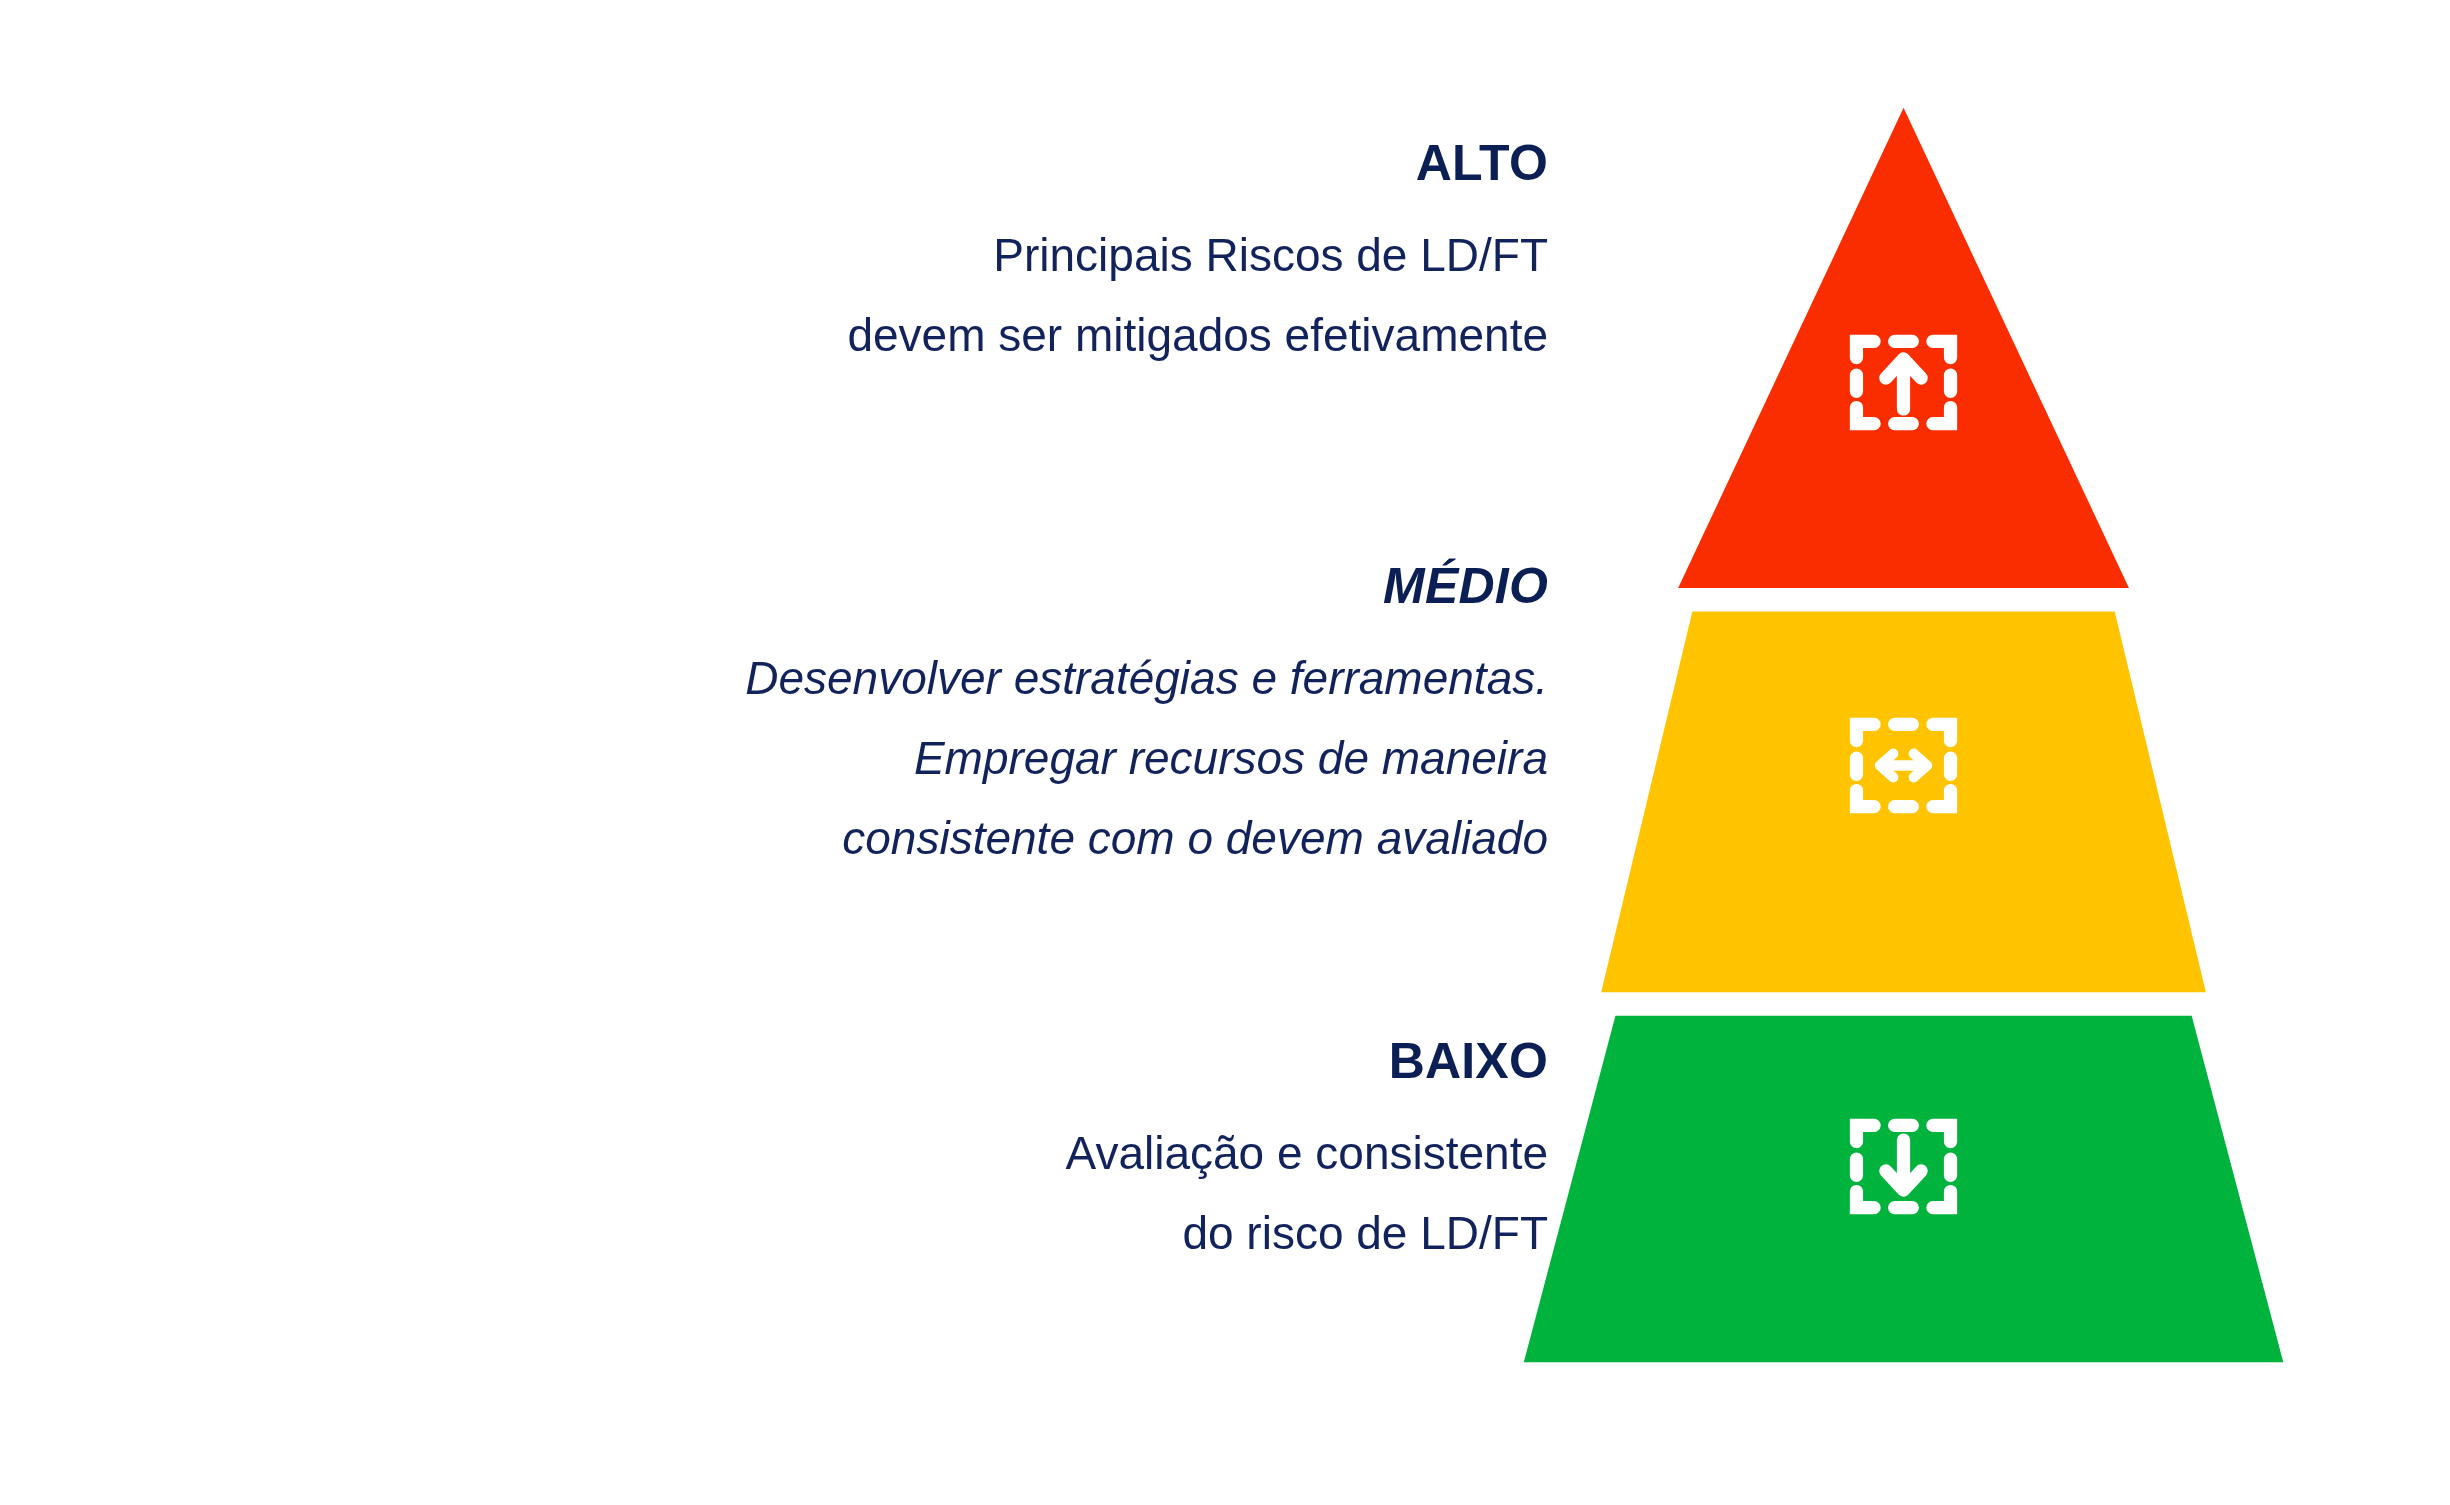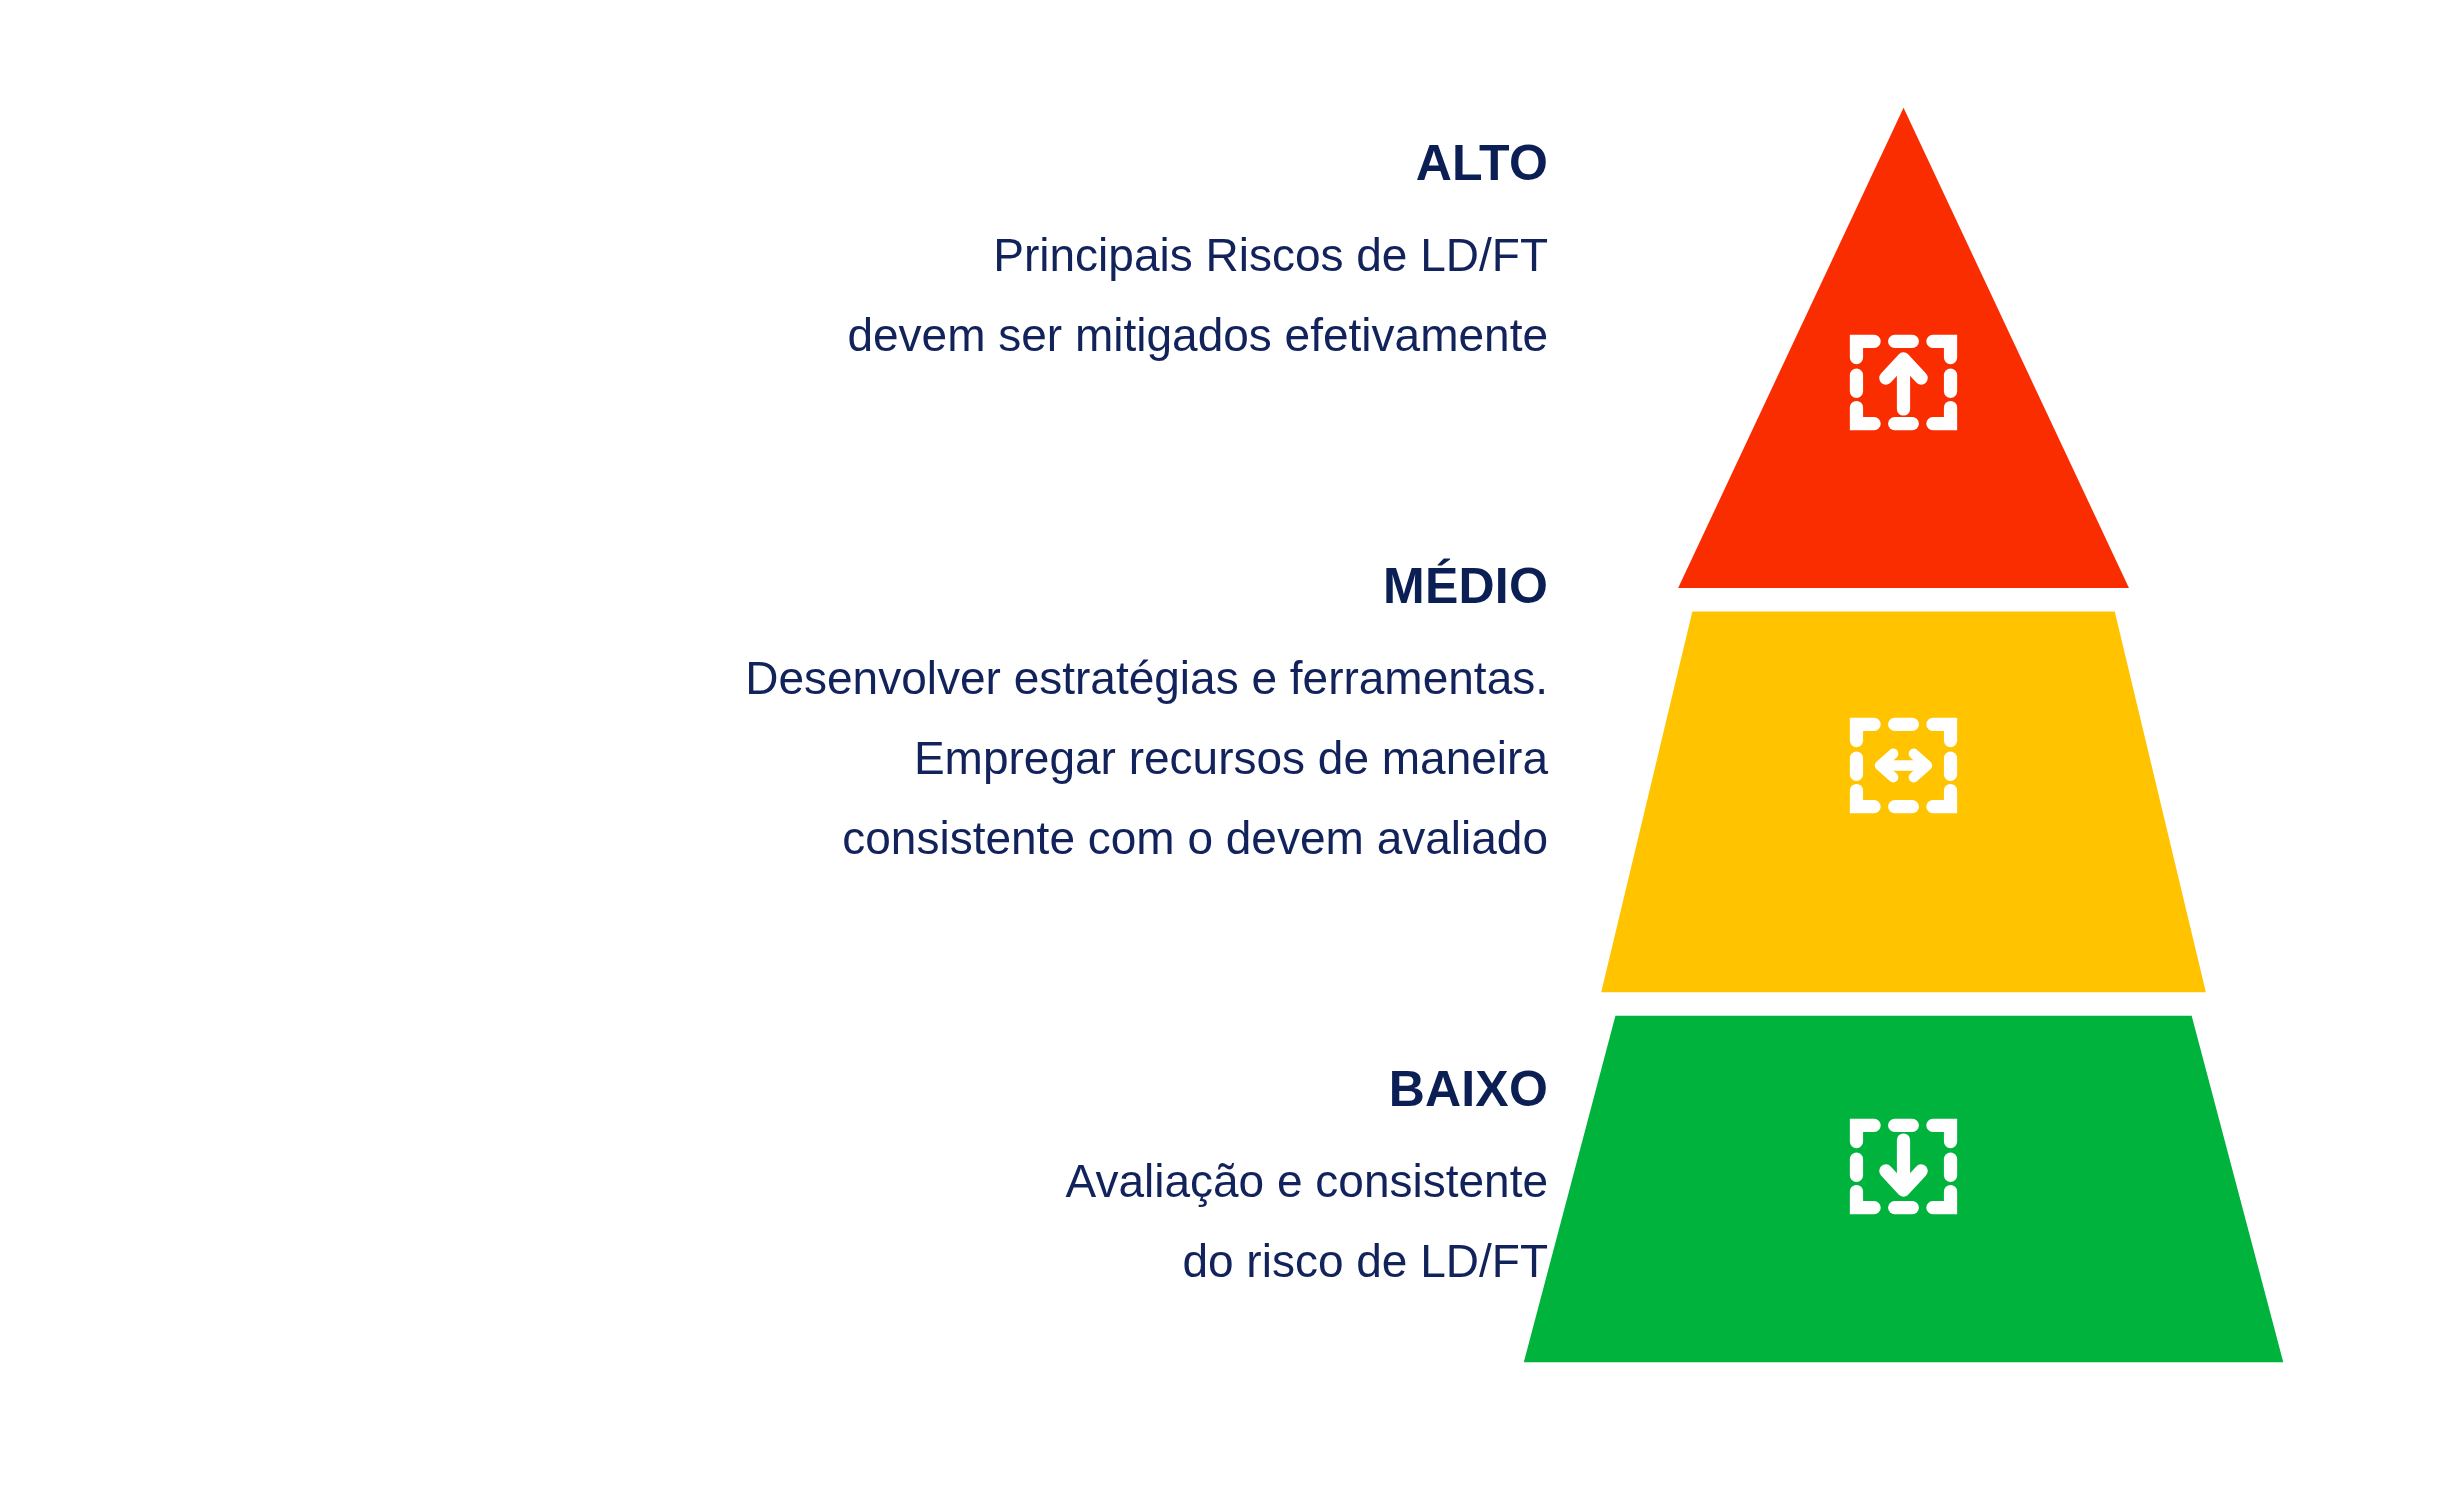--- a/index.html
+++ b/index.html
@@ -46,22 +46,22 @@
   }
   .level-desc {
     font-size: 46px;
     font-weight: normal;
     line-height: 1.74;
     color: #12235C;
   }
   .level-desc .ln { display: block; white-space: nowrap; }
 
   #blk-alto  { top: 136px; }
-  #blk-medio { top: 559px; }
-  #blk-baixo { top: 1034px; margin-top: 28px; }
+  #blk-medio { top: 559px; font-style: italic; }
+  #blk-baixo { top: 1034px; }
 
   .gap-sm { height: 23.5px; }
 
   
   .pyramid {
     position: absolute;
     left: 1073px;
     top: 88px;
     width: 1666px;
     height: 1294px;

